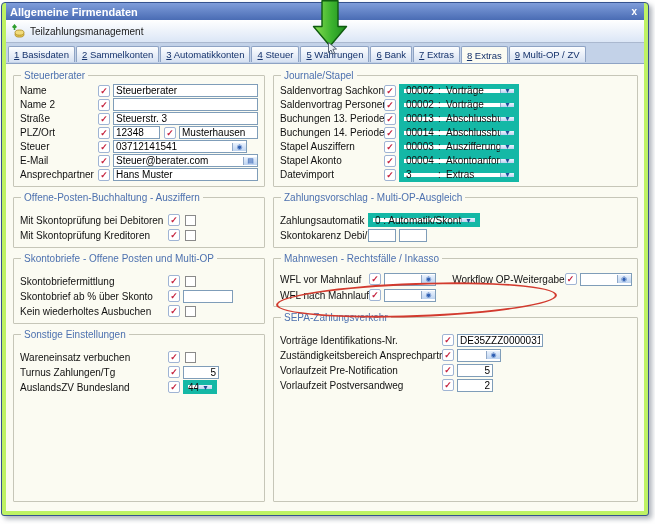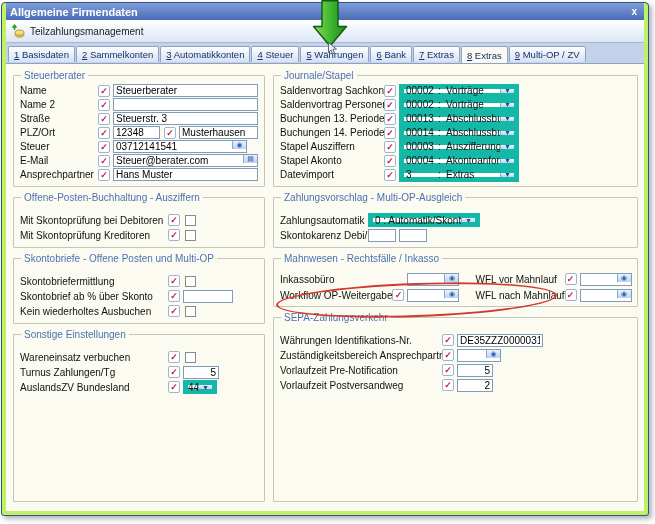--- a/index.html
+++ b/index.html
@@ -66,21 +66,21 @@
     color:#c41e3a;font-size:9px;line-height:10px;text-align:center;font-weight:bold;
   }
   .txt{
     height:13px;box-sizing:border-box;border:1px solid #7f9db9;background:#fff;
     font-family:inherit;font-size:10px;padding:0 2px;min-width:0;
   }
   .txt.flex{flex:1;}
   .txt.num{text-align:right;}
   .cb{flex:0 0 11px;width:11px;height:11px;box-sizing:border-box;border:1px solid #8a8a8a;background:#fff;margin-left:2px;}
   .igrp{
-    display:flex;align-items:flex-start;height:13px;box-sizing:border-box;
+    display:flex;align-items:center;height:13px;box-sizing:border-box;
     border:1px solid #7f9db9;background:#fff;min-width:0;
   }
   .igrp.flex{flex:1;}
   .igrp input{border:none;outline:none;flex:1;min-width:0;font-family:inherit;font-size:10px;padding:0 2px;height:100%;box-sizing:border-box;}
   .sbtn{
     width:13px;flex:0 0 13px;display:flex;align-items:center;justify-content:center;
     background:linear-gradient(#eaf2fd,#bdd3f0);border-left:1px solid #8fa8c8;
     color:#2f5fb2;font-size:7px;
   }
   .combo{
@@ -345,27 +345,20 @@
             <span class="lb w-z">Skontokarenz Debi/Kredi</span>
             <input class="txt w28" value="" style="">
             <span class="sp" style="width:3px"></span>
             <input class="txt w28" value="" style="">
           </div>
         </fieldset>
 
         <fieldset>
           <legend>Mahnwesen - Rechtsfälle / Inkasso</legend>
           <div class="mgrid">
-            <div class="mrow">
-              <span class="mlb">Inkassobüro</span>
-              <span class="igrp w52">
-                <input value="" style="">
-                <span class="sbtn">◉</span>
-              </span>
-            </div>
             <div class="mrow">
               <span class="mlb">WFL vor Mahnlauf</span>
               <span class="crt">✓</span>
               <span class="igrp w52">
                 <input value="" style="">
                 <span class="sbtn">◉</span>
               </span>
             </div>
             <div class="mrow">
               <span class="mlb">Workflow OP-Weitergabe</span>
@@ -382,21 +375,21 @@
                 <input value="" style="">
                 <span class="sbtn">◉</span>
               </span>
             </div>
           </div>
         </fieldset>
 
         <fieldset class="padtop grow">
           <legend>SEPA-Zahlungsverkehr</legend>
           <div class="frow h14">
-            <span class="lb w-sepa">Währungen Identifikations-Nr.</span>
+            <span class="lb w-sepa">Vorträge Identifikations-Nr.</span>
             <span class="crt">✓</span>
             <input class="txt w84" style="width: 86px; flex: 0 0 86px;" value="DE35ZZZ00000318566">
           </div>
           <div class="frow h14">
             <span class="lb w-sepa">Zuständigkeitsbereich Ansprechpartner</span>
             <span class="crt">✓</span>
             <span class="igrp w44">
               <input value="" style="">
               <span class="sbtn">◉</span>
             </span>

